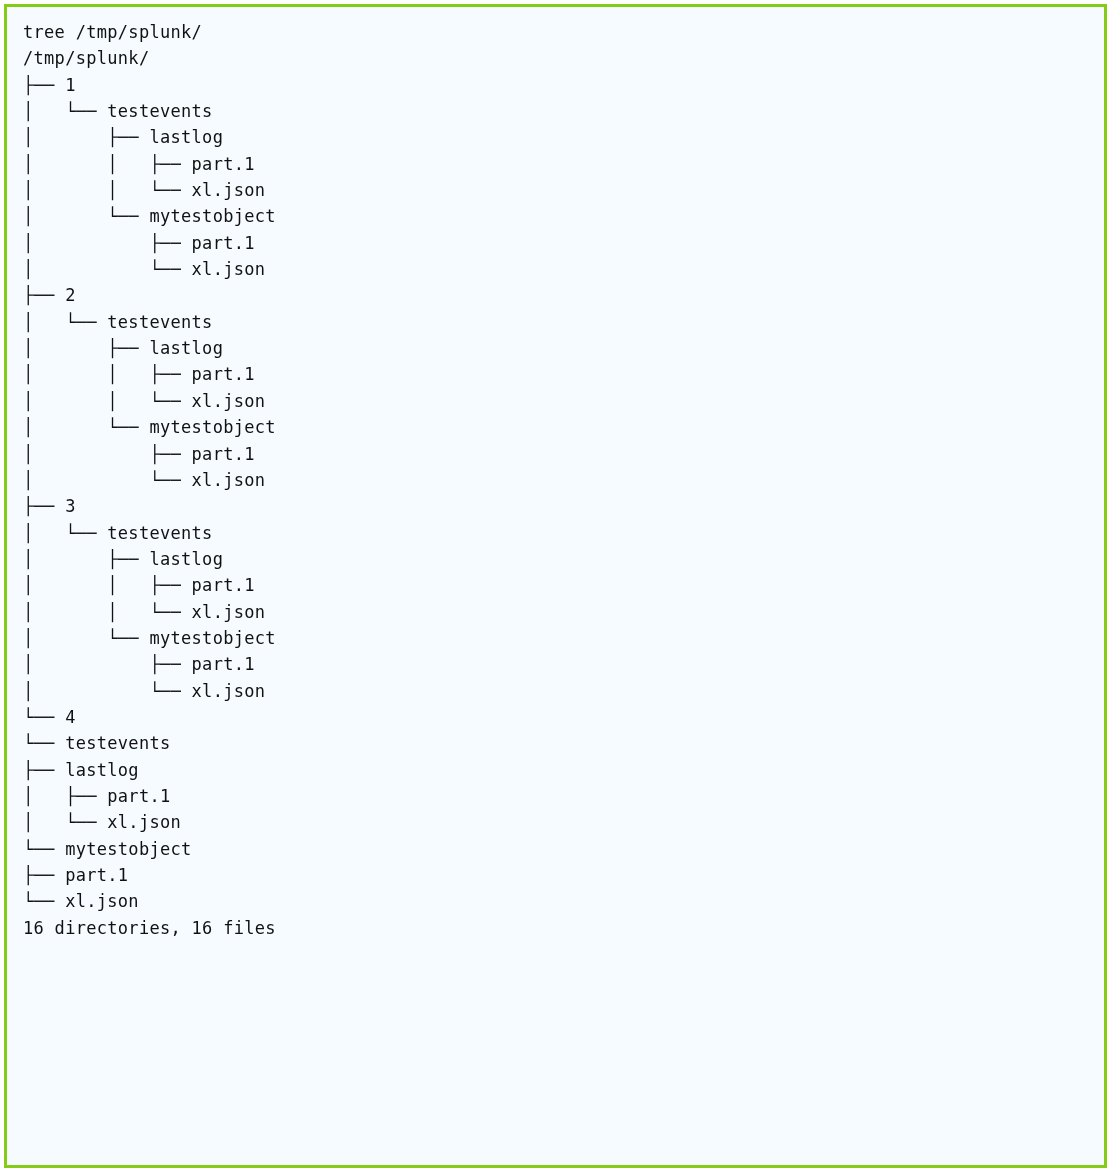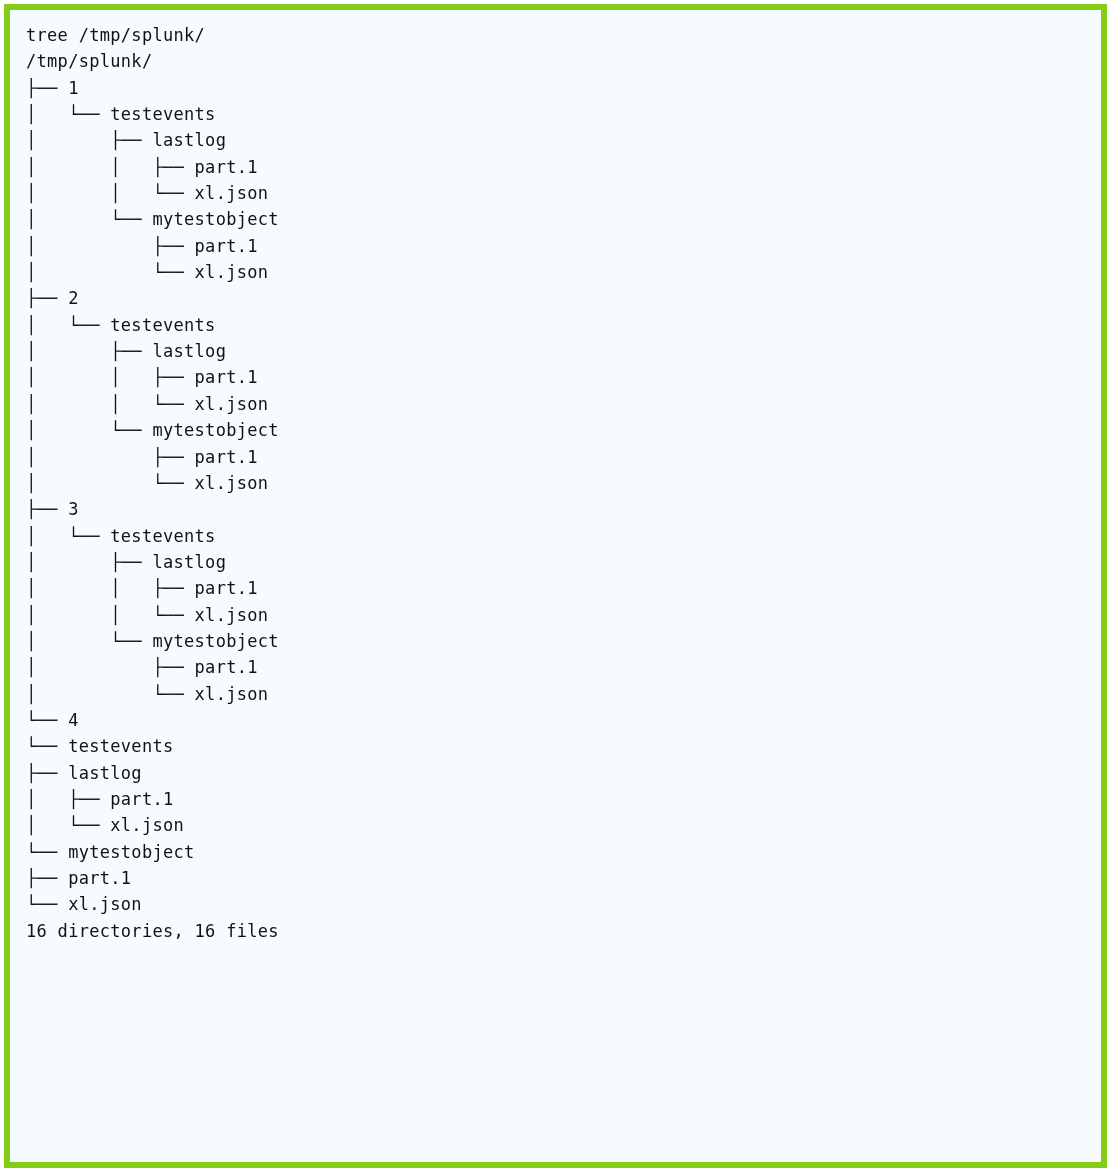--- a/index.html
+++ b/index.html
@@ -6,21 +6,21 @@
       margin: 0;
       padding: 0;
       box-sizing: border-box;
     }
     body {
       background: #ffffff;
       padding: 4px;
     }
     .terminal-box {
       background: #f6fbff;
-      border: 6px solid #84cc16;
+      border: 3px solid #84cc16;
       padding: 12px 16px;
       font-family: "Menlo", "Consolas", "DejaVu Sans Mono", "Courier New", monospace;
       font-size: 17px;
       line-height: 1.55;
       color: #111;
       white-space: pre;
       overflow-x: auto;
       letter-spacing: 0.3px;
       width: 1103px;
       min-height: 1164px;

